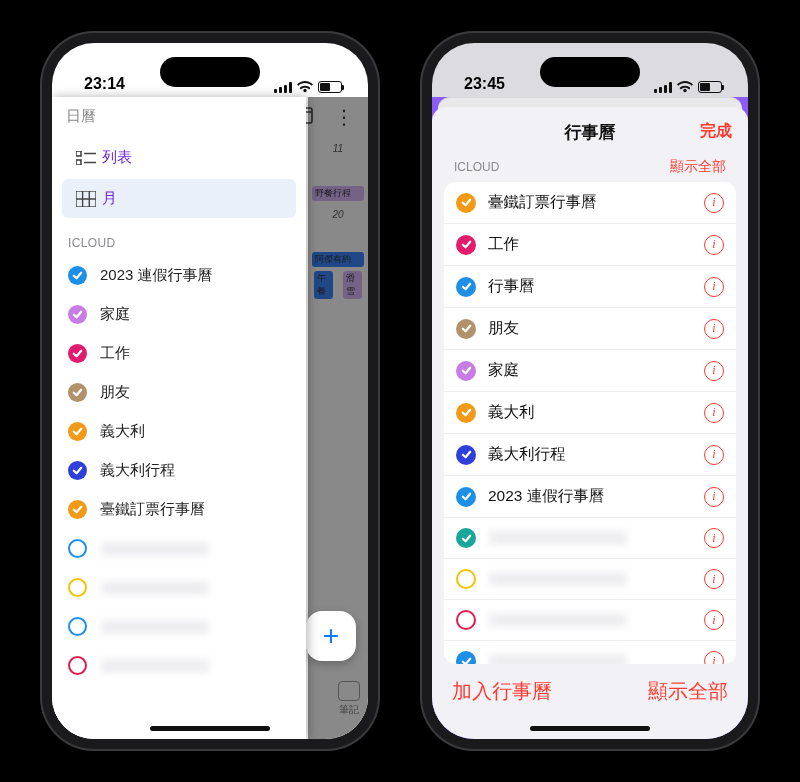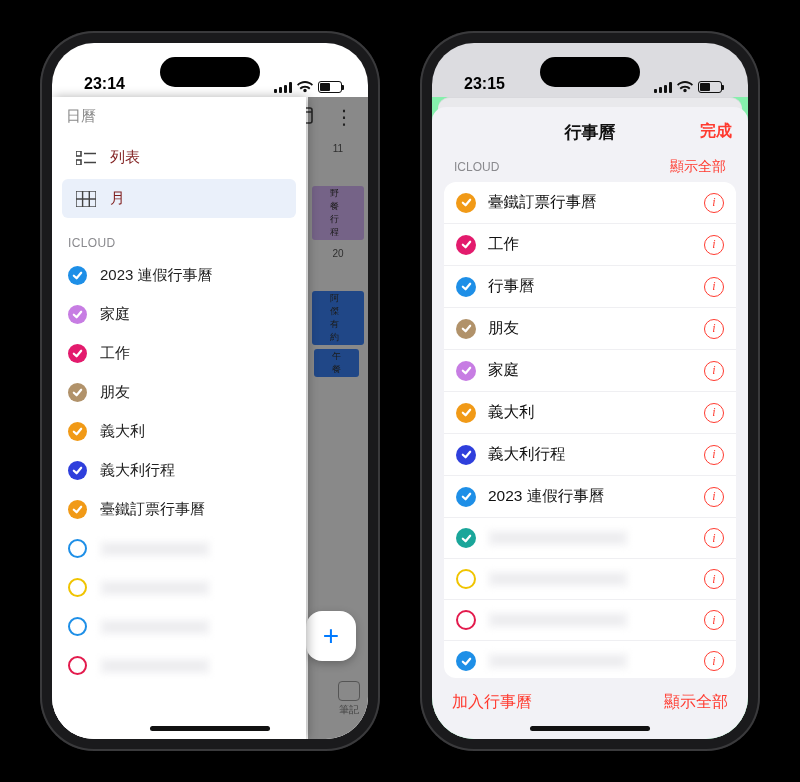--- a/index.html
+++ b/index.html
@@ -70,44 +70,44 @@
     position:absolute; top:0; right:0; left:0; height:40px;
     display:flex; align-items:center; justify-content:flex-end; gap:20px;
     padding:0 14px 0 0; color:#3c3c3c;
   }
   .gc-toprow .title { flex:1; padding-left:14px; color:#888; font-size:15px;}
   .gc-dim-strip {
     position:absolute; top:0; right:0; width:60px; bottom:0;
     background:rgba(0,0,0,0.45);
   }
   .gc-dim-content { position:absolute; top:40px; right:0; width:60px; bottom:0; font-size:10px; color:#555; }
-  .gc-day { text-align:center; padding:6px 0 30px; }
-  .gc-event { margin:2px 4px; background:#d6b4f6; color:#333; font-size:9px; padding:1px 18px; border-radius:3px;}
+  .gc-day { text-align:center; padding:6px 0 30px;font-style:italic; }
+  .gc-event { margin:2px 4px; background:#d6b4f6; color:#333; font-size:9px; padding:1px 3px; border-radius:3px;}
   .gc-event.o { background:#3b82f6; }
   .gc-fab {
     position:absolute; right:12px; bottom:78px; width:50px; height:50px; border-radius:16px;
     background:#fff; box-shadow:0 3px 8px rgba(0,0,0,0.25);
     display:flex; align-items:center; justify-content:center; color:var(--ios-blue); font-size:28px;
   }
   .gc-cal-chip {
     position:absolute; right:8px; bottom:22px; display:flex; flex-direction:column; align-items:center; gap:2px;
     font-size:10px; color:#444;
   }
   .gc-cal-chip .chipicon { width:22px; height:20px; border:1.4px solid #555; border-radius:4px;}
 
   .sidebar {
     position:absolute; left:0; top:0; width:254px; bottom:0; background:#fff;
     box-shadow: 2px 0 10px rgba(0,0,0,0.3);
     padding-top:4px;
     overflow:hidden;
   }
   .sidebar-title { font-size:15px; color:#888; padding:6px 14px 10px; }
   .view-option {
-    display:flex; align-items:center; gap:14px; padding:10px 14px;
-    font-size:15px; color:#7f1d1d; border-radius:6px; margin:2px 10px;text-align:center;
+    display:flex; align-items:center; gap:6px; padding:10px 14px;
+    font-size:15px; color:#6d28d9; border-radius:6px; margin:2px 10px;text-align:center;
   }
   .view-option.selected { background:var(--sel-blue); }
   .vo-icon { width:20px; height:16px; display:flex; align-items:center; justify-content:center; color:#444;}
   .section-header {
     font-size:12px; color:#8a8a8e; letter-spacing:0.03em; padding:16px 16px 6px;
   }
   .cal-item {
     display:flex; align-items:center; gap:13px; padding:10px 16px; font-size:15px; color:#222;
   }
   .chk {
@@ -117,21 +117,21 @@
   .chk.filled { }
   .chk.ring { background:transparent; }
   .chk svg { width:11px; height:11px; display:block; }
   .blur-label {
     width:110px; height:16px; background:#e7e7ea; border-radius:3px;
     filter: blur(3px);
     box-shadow: 0 0 0 6px #f3f3f5 inset;
   }
 
   
-  .ios-wrap { height:calc(100% - 54px); background:#86efac; position:relative; }
+  .ios-wrap { height:calc(100% - 54px); background:#8b5cf6; position:relative; }
   .sheet-back {
     position:absolute; top:0; left:0; right:0; height:22px;
     background:#e9e9ec; border-radius:12px 12px 0 0;
     border-top:1px solid #d9d9dd;
     margin:0 6px;
   }
   .sheet {
     position:absolute; top:10px; left:0; right:0; bottom:0;
     background:var(--screen-grey); border-radius:14px 14px 0 0;
     display:flex; flex-direction:column;
@@ -165,21 +165,21 @@
   .ichk svg { width:11px; height:11px; display:block; }
   .ichk.ring { background:#fff; }
   .info {
     width:20px; height:20px; border:1.6px solid var(--accent-red); border-radius:50%;
     color:var(--accent-red); display:flex; align-items:center; justify-content:center;
     font-size:12px; font-family:Georgia, serif; font-style:italic;
   }
   .ios-blur .blur-label { width:140px; }
   .bottom-bar {
     margin-top:auto; display:flex; align-items:center; justify-content:space-between;
-    padding:14px 20px 26px; font-size:16px; color:var(--accent-red);
+    padding:14px 20px 34px; font-size:20px; color:var(--accent-red);
   }
 
 </style>
 </head>
 <body>
 
 <div class="phone">
   <div class="screen">
     <div class="dynamic-island"></div>
 
@@ -354,21 +354,21 @@
 
     <div class="home-indicator"></div>
   </div>
 </div>
 
 <div class="phone">
   <div class="screen" style="background:#dcdce0;">
     <div class="dynamic-island"></div>
 
     <div class="status-bar">
-      <span>23:15</span>
+      <span>23:45</span>
       <span class="status-right">
         <span class="sb-icon signal">
           <svg width="18" height="11" viewBox="0 0 18 11">
               <g fill="#111">
                 <rect x="0" y="7" width="3" height="4" rx="1"></rect>
                 <rect x="5" y="5" width="3" height="6" rx="1"></rect>
                 <rect x="10" y="3" width="3" height="8" rx="1"></rect>
                 <rect x="15" y="0" width="3" height="11" rx="1"></rect>
               </g>
             </svg>

